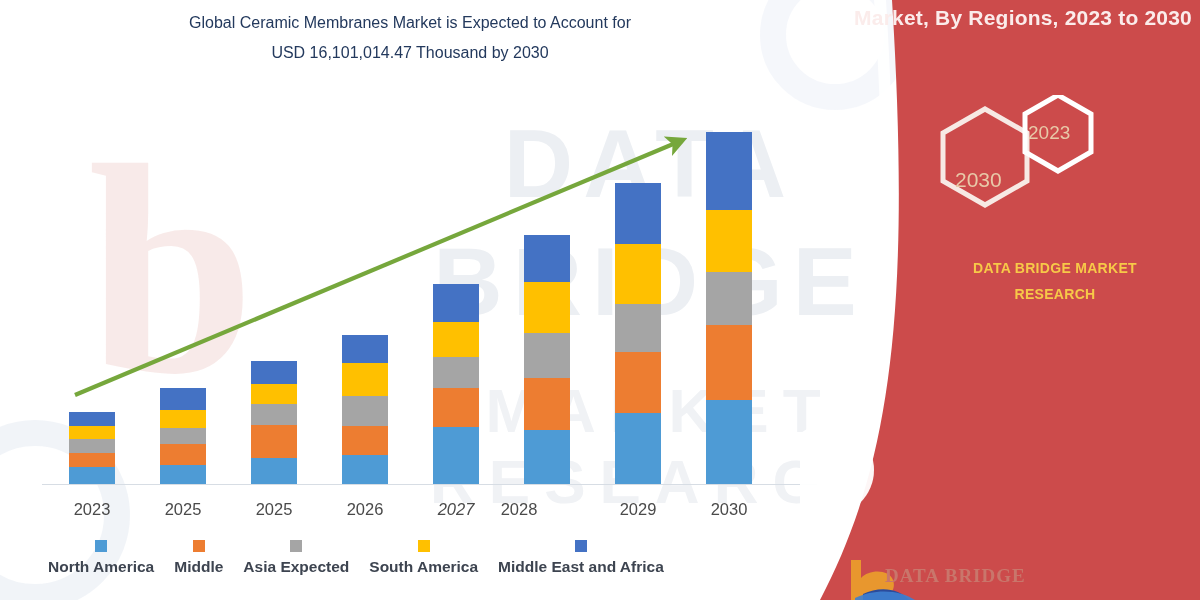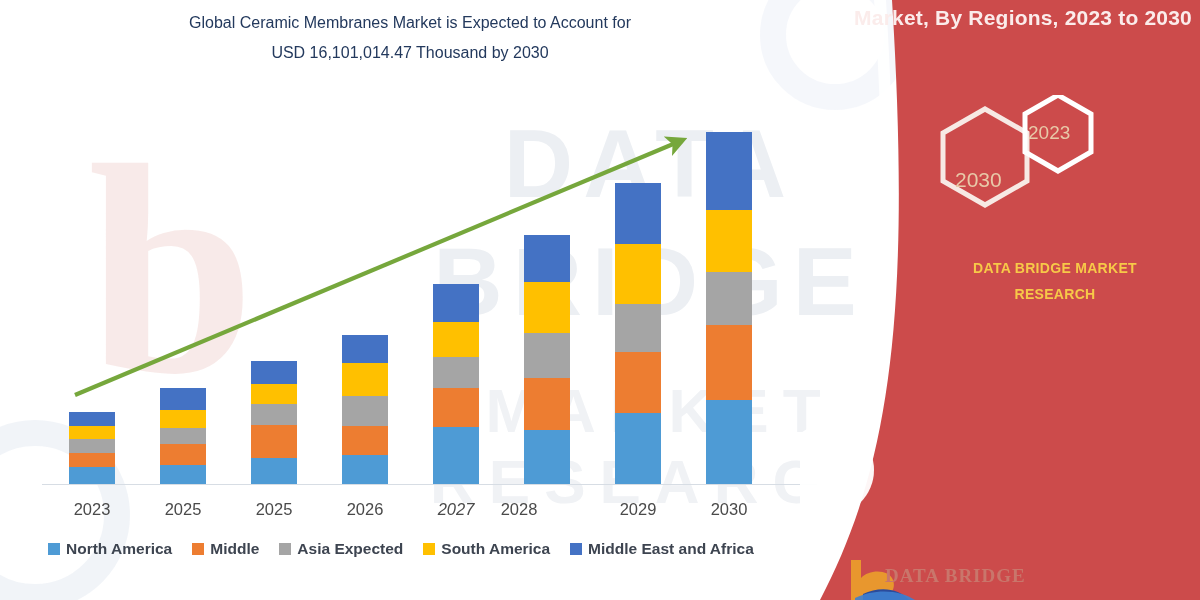--- a/index.html
+++ b/index.html
@@ -91,21 +91,21 @@
     position:absolute; top:500px; width:80px; text-align:center;
     font-size:16.5px; color:#4a4a4a;
   }
 
   
   .legend {
     position:absolute; left:48px; top:540px;
     display:flex; align-items:center; gap:20px;
     font-size:15.5px; color:#3d4450; font-weight:600;
   }
-  .leg-item { display:flex; align-items:center; gap:6px; }
+  .leg-item { display:flex; align-items:center; gap:6px;flex-direction:column; }
   .swatch { width:12px; height:12px; display:inline-block; }
 </style>
 </head>
 <body>
 
 <div id="canvas">
 
   <div class="wm-circle wm-c1"></div>
   <div class="wm-circle wm-c2"></div>
   <div class="wm-b">b</div>

